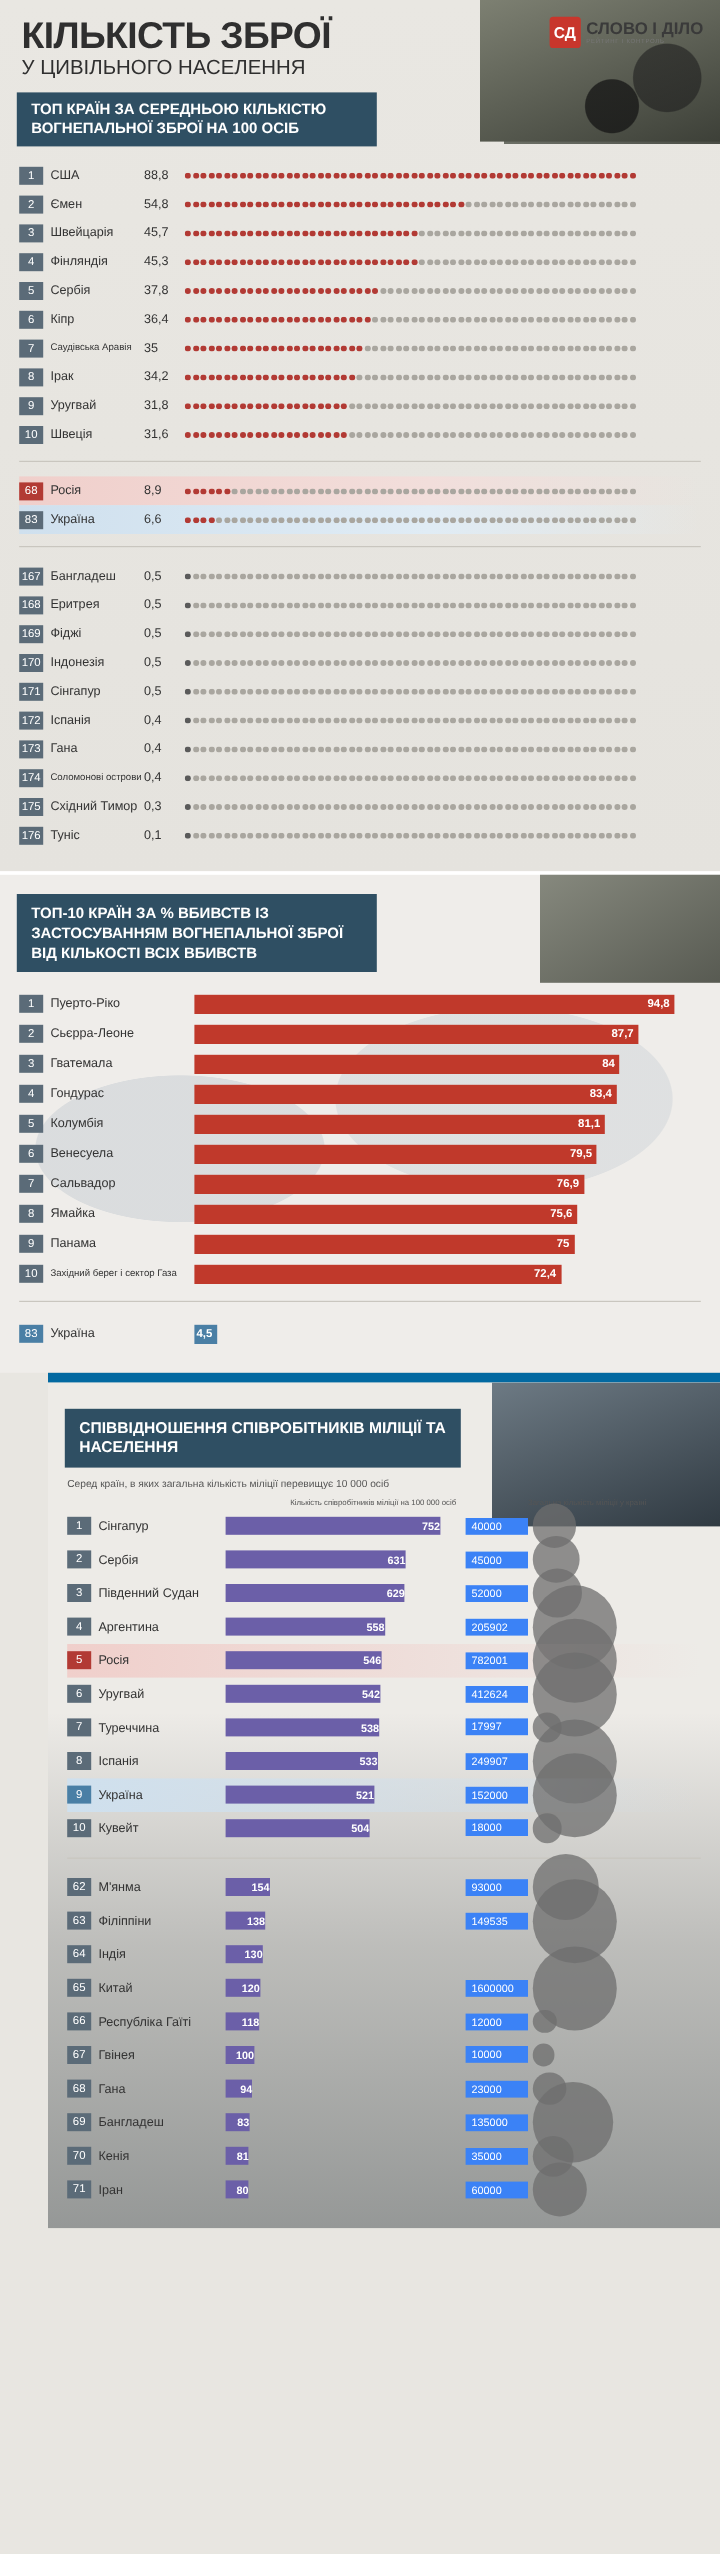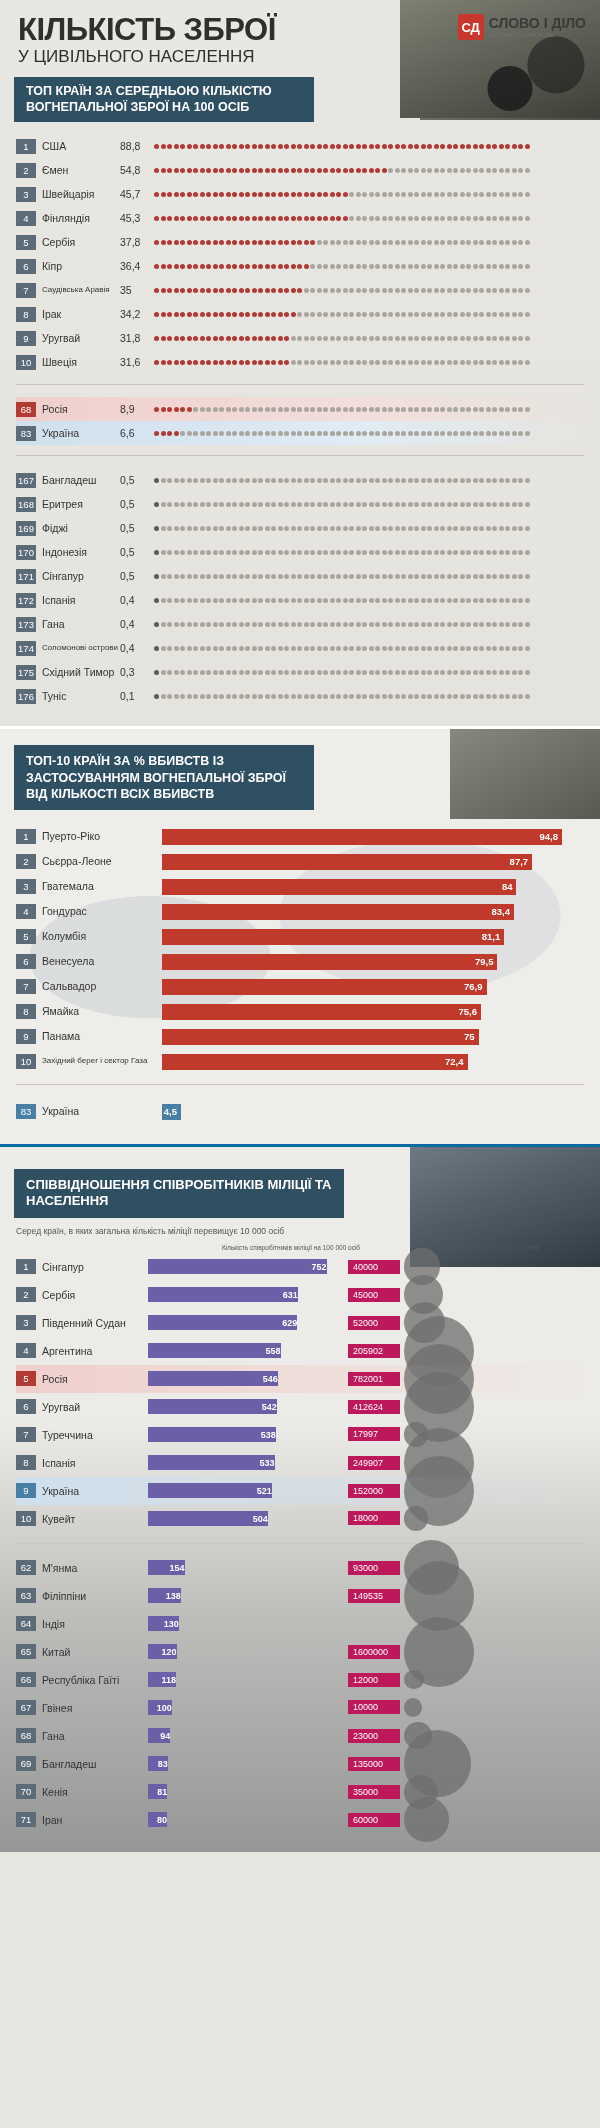--- a/index.html
+++ b/index.html
@@ -104,22 +104,22 @@
   .brow .rank{width:20px;height:15px;background:#5b6b78;color:#fff;font-size:9.5px;display:flex;align-items:center;justify-content:center;margin-right:6px;flex:0 0 auto;}
   .brow .cname{width:120px;font-size:10.5px;color:#333;flex:0 0 auto;line-height:1.05;}
   .brow .cname.sm{font-size:8px;}
   .bartrack{flex:1 1 auto;height:16px;position:relative;}
   .bar{height:16px;background:#c0392b;display:flex;align-items:center;justify-content:flex-end;color:#fff;font-size:9.5px;font-weight:bold;padding-right:4px;}
   .bar.blue{background:#4a7fa5;}
   .brow.ua .rank{background:#4a7fa5;}
 
   
   .sec3{
-    position:relative;background:#edebe7;border-top:3px solid #0369a1;
-    padding: 14px 0 18px 0; overflow:hidden;
+    position:relative;background:#edebe7;border-top:8px solid #0369a1;
+    padding: 14px 0 18px 0; overflow:hidden;margin-left:40px;
   }
   .sec3-photo{
     position:absolute;right:0;top:0;width:190px;height:120px;
     background:linear-gradient(160deg,#6d7a84 0%,#303a42 100%);
   }
   .sec3-bottomphoto{
     position:absolute;left:0;bottom:0;width:600px;height:430px;
     background:linear-gradient(180deg,rgba(200,198,192,0) 0%, rgba(150,152,150,.55) 45%, rgba(120,124,124,.75) 100%);
   }
   .band3{
@@ -131,21 +131,21 @@
   .colhead{position:relative;z-index:3;margin:8px 16px 2px 16px;display:flex;font-size:6.5px;color:#555;}
   .colhead .ch1{width:132px;}
   .colhead .ch2{flex:1 1 auto;text-align:center;}
   .colhead .ch3{width:150px;text-align:left;padding-left:6px;}
   .prow{position:relative;z-index:3;display:flex;align-items:center;height:28px;margin:0 16px;}
   .prow .rank{width:20px;height:15px;background:#5b6b78;color:#fff;font-size:9.5px;display:flex;align-items:center;justify-content:center;margin-right:6px;flex:0 0 auto;}
   .prow .cname{width:106px;font-size:10.5px;color:#333;flex:0 0 auto;}
   .ptrack{width:190px;flex:0 0 auto;height:15px;position:relative;}
   .pbar{height:15px;background:#6b5fa8;display:flex;align-items:center;justify-content:flex-end;color:#fff;font-size:9px;font-weight:bold;padding-right:0;}
   .ptotal{margin-left:10px;display:flex;align-items:center;gap:4px;flex:0 0 auto;}
-  .ptotal .tnum{background:#be185d;color:#fff;font-size:9px;padding:2px 5px;min-width:52px;}
+  .ptotal .tnum{background:#3b82f6;color:#fff;font-size:9px;padding:2px 5px;min-width:52px;}
   .tcircle{border-radius:50%;background:#6d6d6d;opacity:.75;}
   .prow.ru{background:linear-gradient(90deg,#f0cfcb,rgba(240,207,203,0));}
   .prow.ua{background:linear-gradient(90deg,#cfe0ee,rgba(207,224,238,0));}
   .prow.ua .rank{background:#4a7fa5;}
   .prow.ru .rank{background:#b23a34;}
   .hr3{height:1px;background:#c9c6bf;margin:10px 16px;position:relative;z-index:3;}
 </style>
 </head>
 <body>
 

